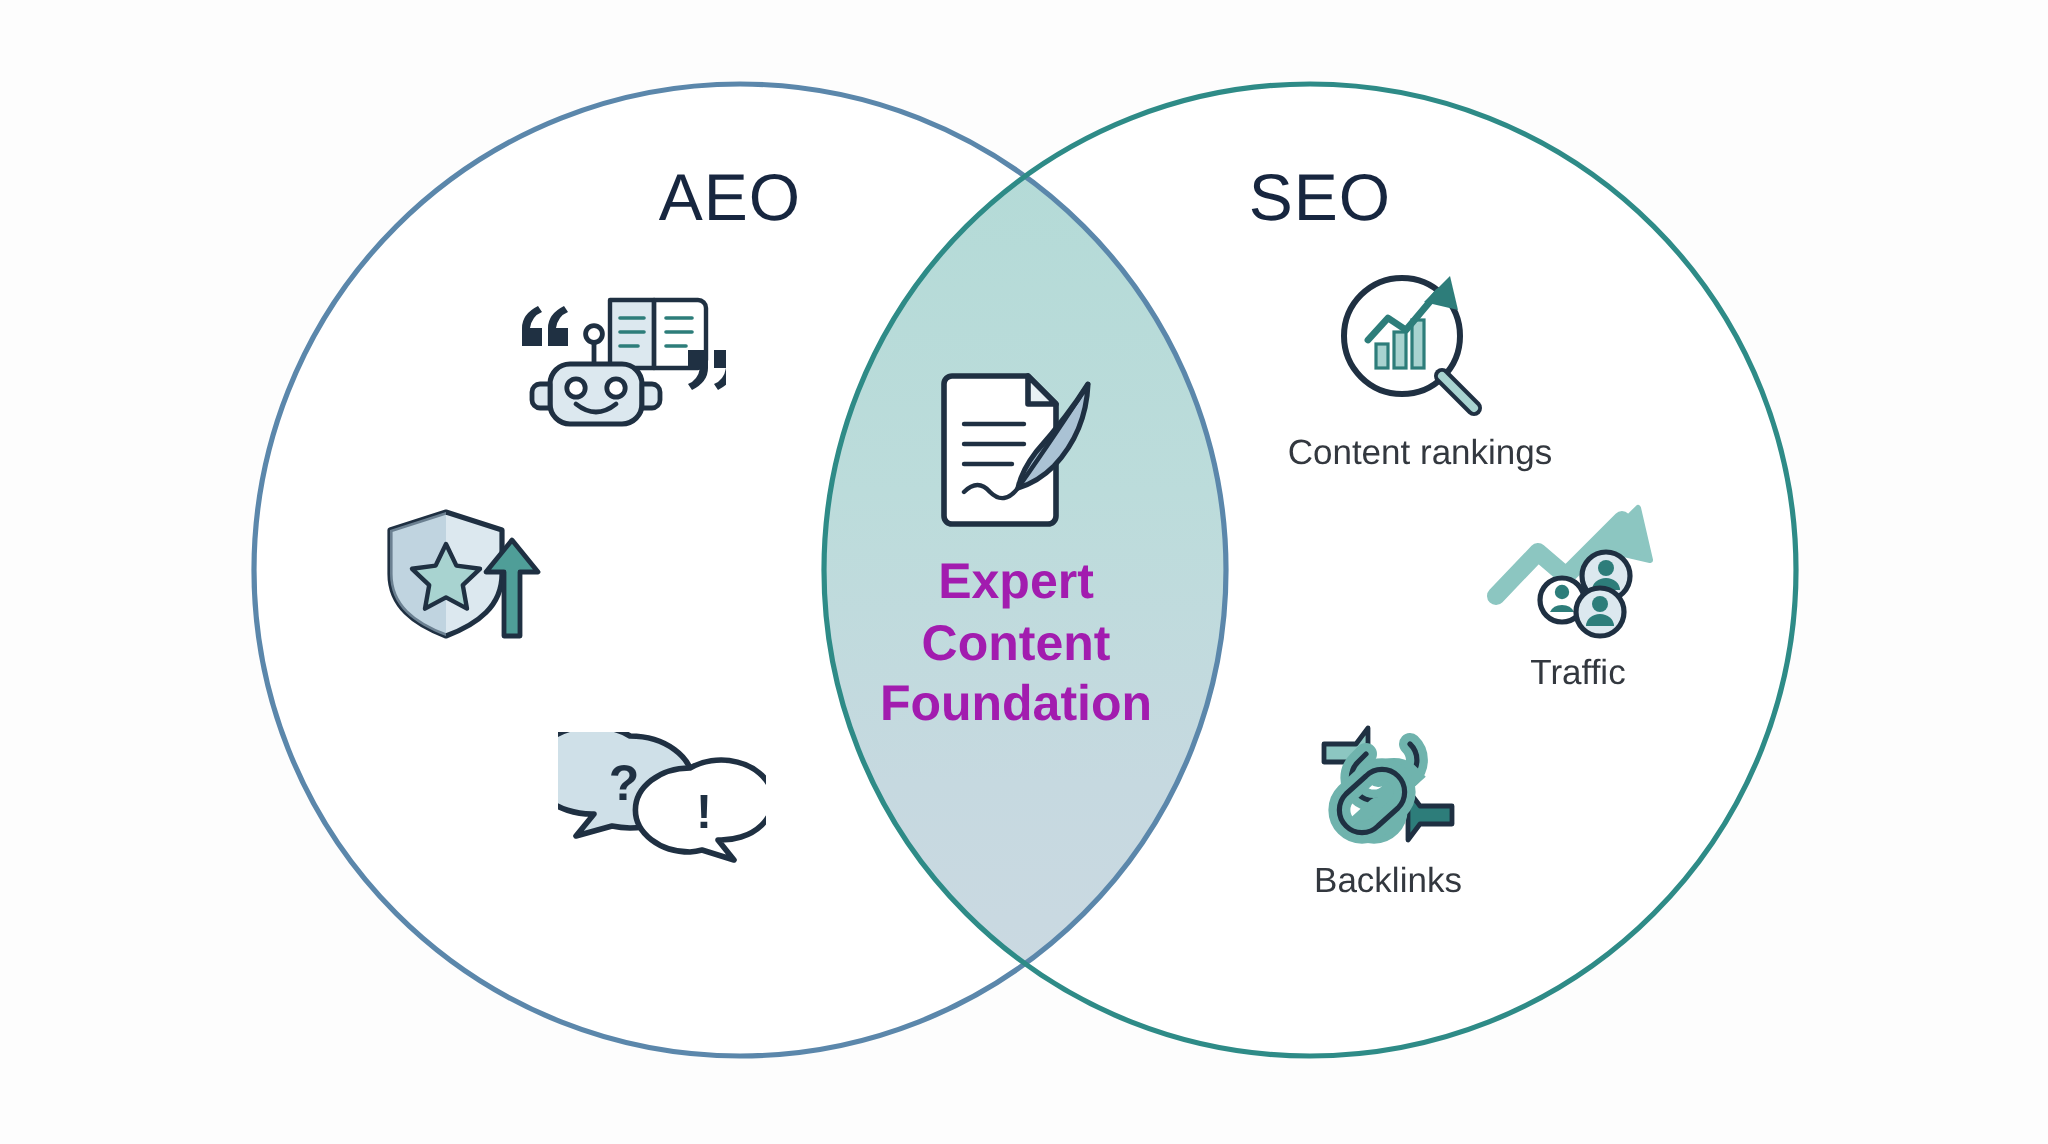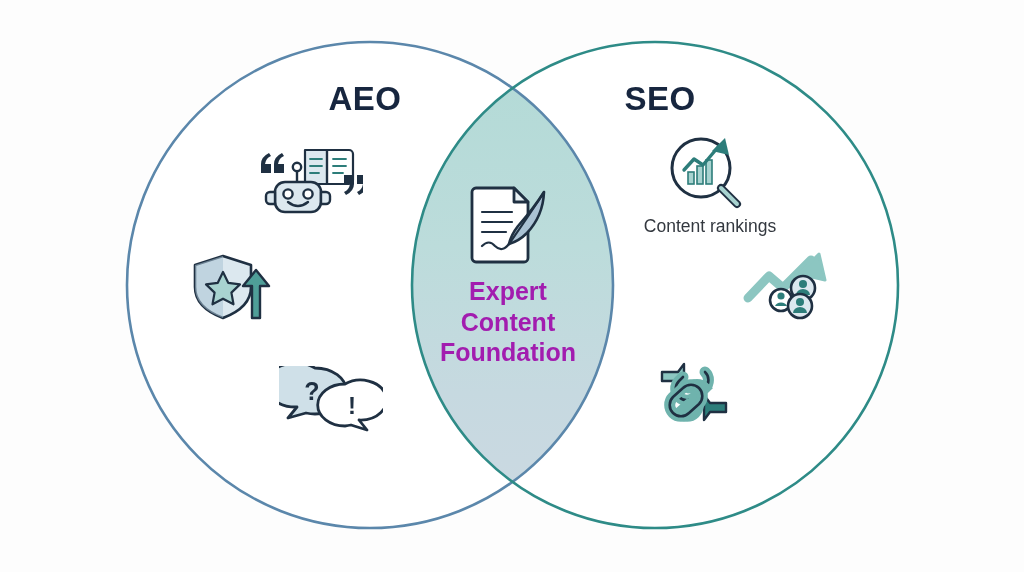--- a/index.html
+++ b/index.html
@@ -18,21 +18,21 @@
   #venn-canvas {
     position: absolute;
     inset: 0;
     width: 1024px;
     height: 572px;
   }
   
   .circle-title {
     position: absolute;
     font-size: 33px;
-    font-weight: bold;
+    font-weight: normal;
     color: #17263f;
     letter-spacing: 0.5px;
     text-align: center;
     white-space: nowrap;
     transform: translateX(-50%);
   }
   #title-aeo { left: 365px; top: 80px; }
   #title-seo { left: 660px; top: 80px; }
 
   
@@ -213,36 +213,38 @@
         <circle cx="38" cy="44" r="3.6" fill="#2d7d7a"></circle>
         <path d="M32 54 a6.4 5.4 0 0 1 12 0 z" fill="#2d7d7a"></path>
       </g>
       <g>
         <circle cx="57" cy="54" r="12" fill="#dce8ef" stroke="#1f3042" stroke-width="2.6"></circle>
         <circle cx="57" cy="50" r="4" fill="#2d7d7a"></circle>
         <path d="M50 61 a7 6 0 0 1 14 0 z" fill="#2d7d7a"></path>
       </g>
     </svg>
   </span>
+  <span class="feature-label">Traffic</span>
 </div>
 
 <div class="feature" id="feature-backlinks">
   <span class="feature-icon">
     <svg width="92" height="70" viewBox="0 0 92 70">
       <path d="M36 6 L30 14 h-16 v9 h16 l6 8 z" fill="#8cc6c1" stroke="#1f3042" stroke-width="2.4" stroke-linejoin="round"></path>
       <path d="M56 62 l6 -8 h16 v-9 h-16 l-6 -8 z" fill="#2d7d7a" stroke="#1f3042" stroke-width="2.4" stroke-linejoin="round"></path>
       <g fill="none" stroke="#1f3042" stroke-width="2.8" stroke-linecap="round">
         <path d="M57 14 a11 11 0 0 1 0 16 l-10 9 a11 11 0 0 1 -16 -16 l4 -4" stroke="#6fb3ad" stroke-width="11"></path>
         <path d="M57 14 a11 11 0 0 1 0 16 l-10 9 a11 11 0 0 1 -16 -16 l4 -4" stroke="#1f3042" stroke-width="2.6"></path>
         <path d="M41 30 a11 11 0 0 1 16 0 l-10 9 a11 11 0 0 1 -16 16 l10 -9" stroke="#6fb3ad" stroke-width="11"></path>
         <path d="M35 30 a11 11 0 0 1 16 16 l-10 9 a11 11 0 0 1 -16 -16 z" stroke="#6fb3ad" stroke-width="11"></path>
         <path d="M35 30 a11 11 0 0 1 16 16 l-10 9 a11 11 0 0 1 -16 -16 z" stroke="#1f3042" stroke-width="2.6"></path>
       </g>
     </svg>
   </span>
+  <span class="feature-label">Backlinks</span>
 </div>
 
 <div id="center-block">
   <span id="center-icon">
     <svg width="84" height="82" viewBox="0 0 84 82">
       <path d="M10 4 h38 l14 14 v56 a4 4 0 0 1 -4 4 h-48 a4 4 0 0 1 -4 -4 v-66 a4 4 0 0 1 4 -4 z" fill="#ffffff" stroke="#1f3042" stroke-width="2.8" stroke-linejoin="round"></path>
       <path d="M48 4 v14 h14 z" fill="#e8f1f4" stroke="#1f3042" stroke-width="2.8" stroke-linejoin="round"></path>
       <g stroke="#1f3042" stroke-width="2.2" stroke-linecap="round">
         <line x1="16" y1="28" x2="46" y2="28"></line>
         <line x1="16" y1="38" x2="46" y2="38"></line>

